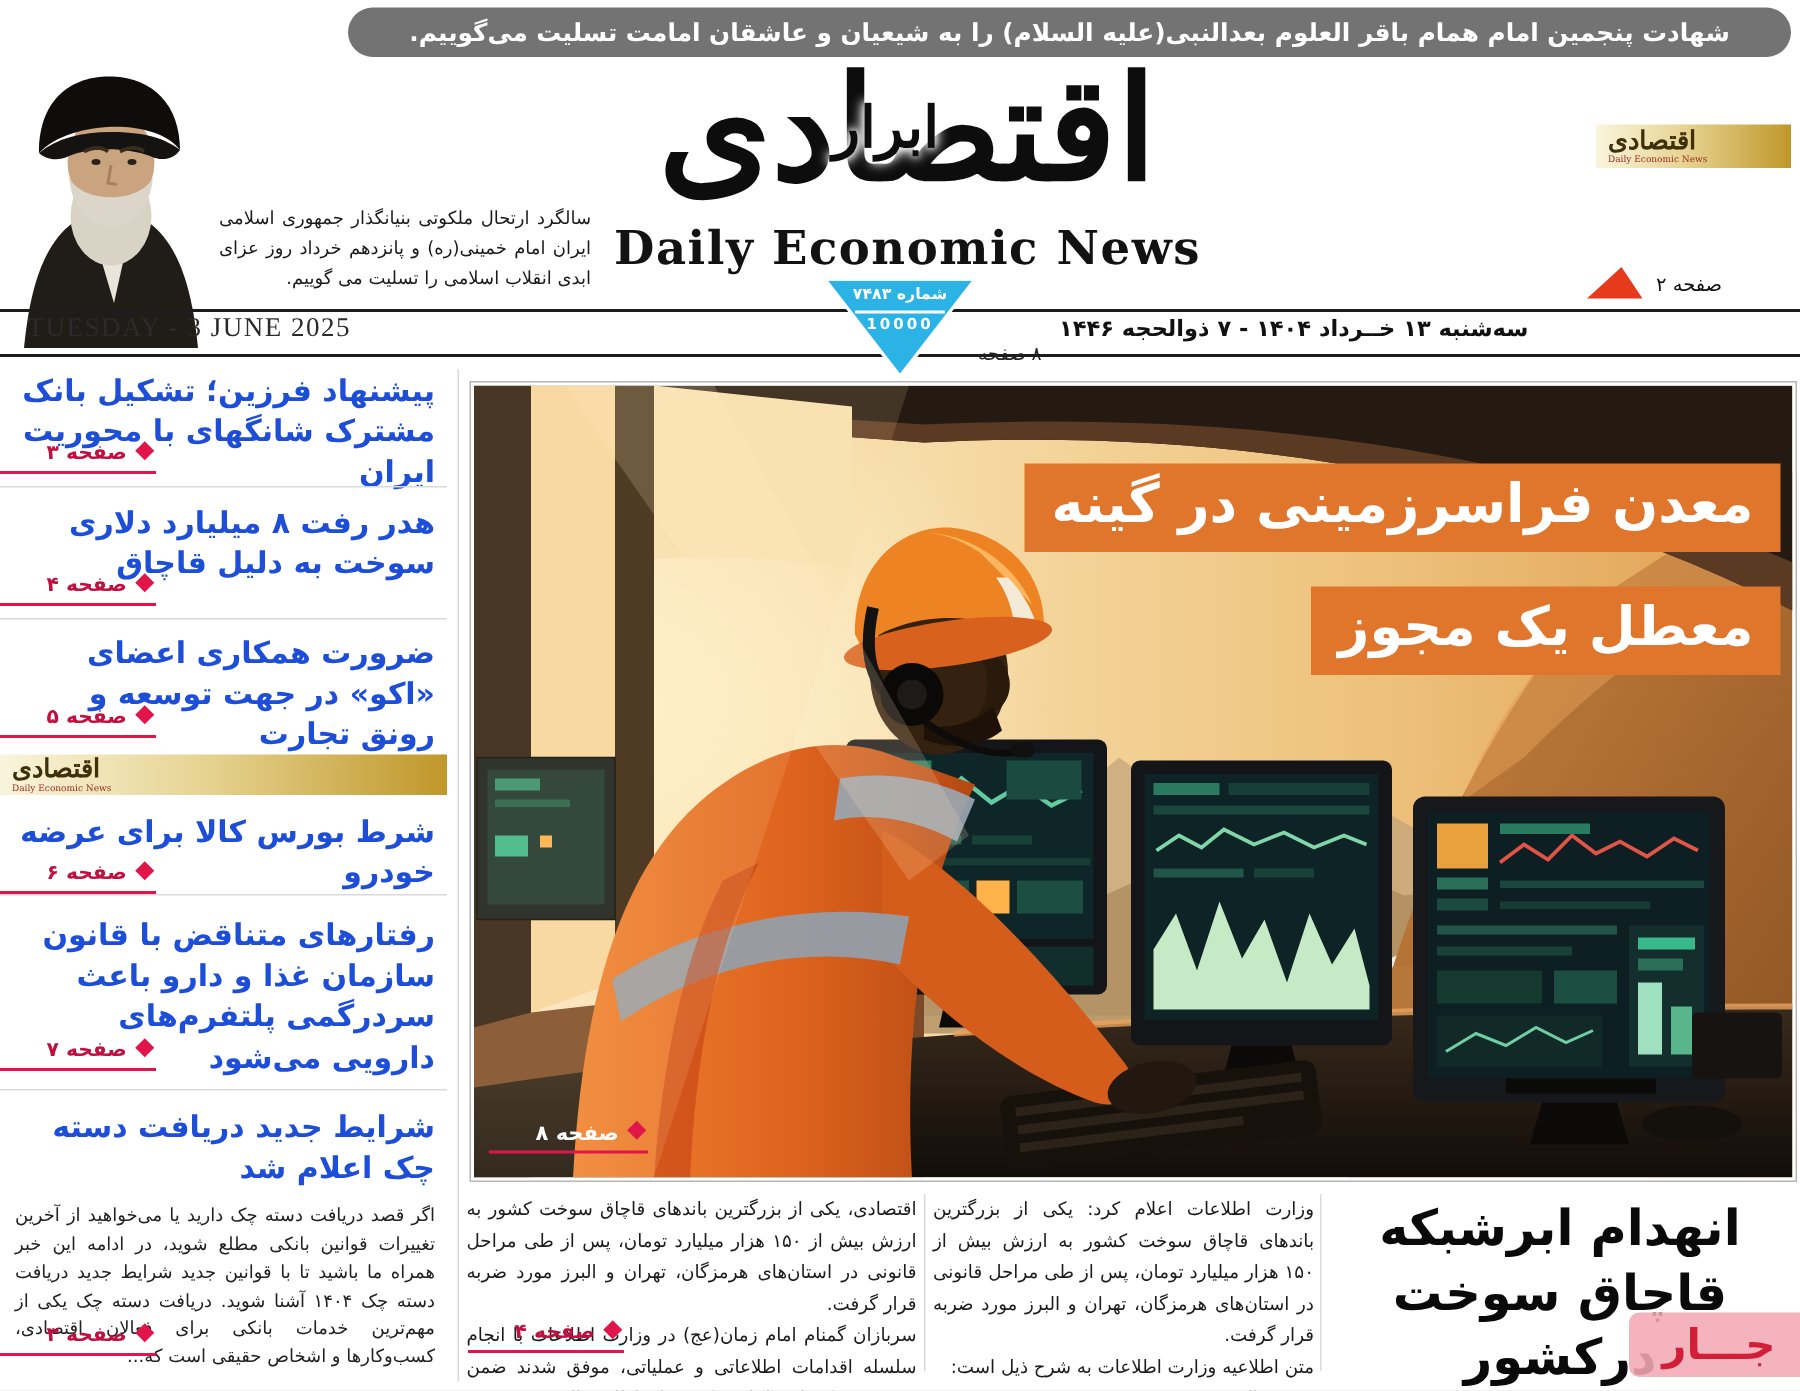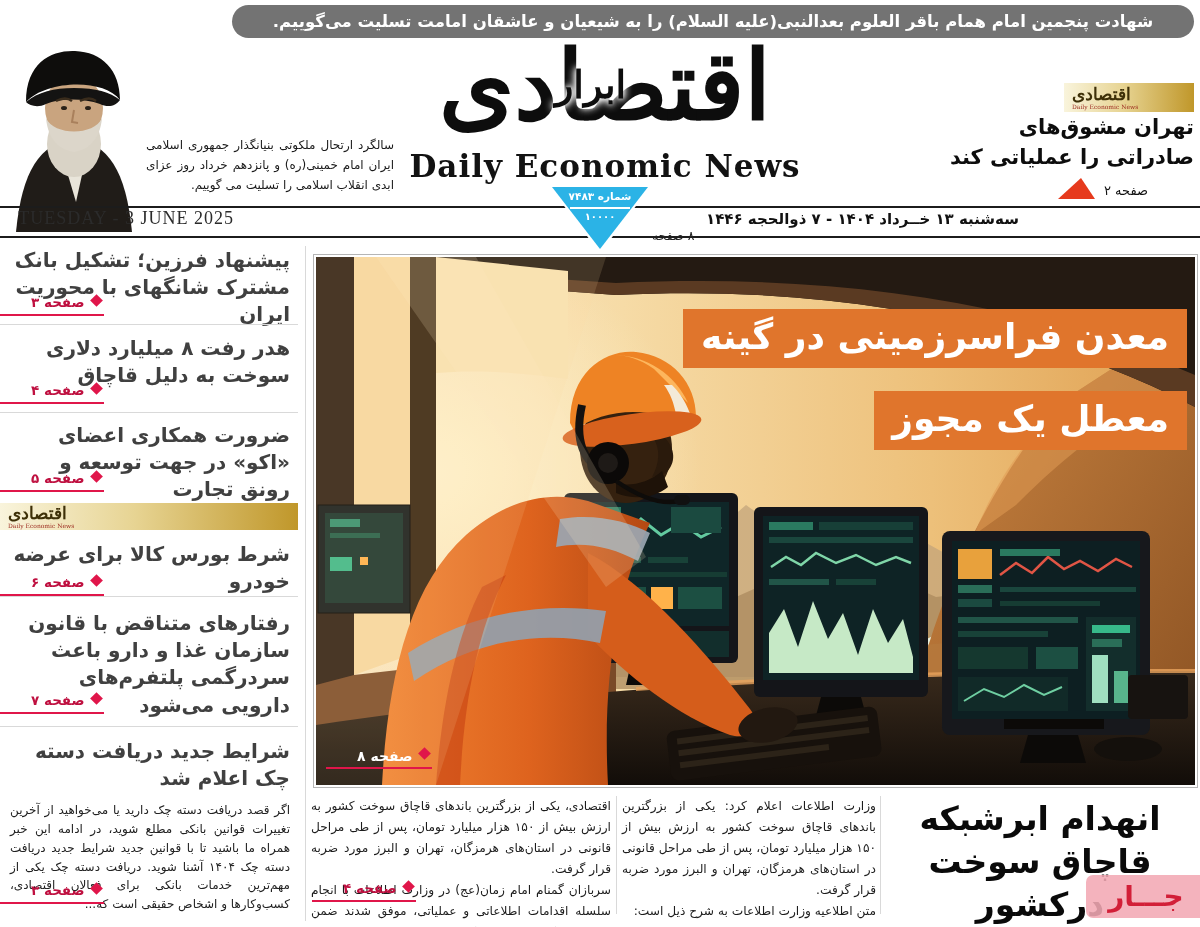--- a/index.html
+++ b/index.html
@@ -55,21 +55,21 @@
     color:#0d0d0d;direction:rtl;text-align:right}
   .tr-marker{left:1058px;top:178px;display:flex;align-items:flex-end;gap:9px}
   .tri-red{width:0;height:0;border-left:23px solid transparent;border-right:14px solid transparent;
     border-bottom:21px solid #e63a1d}
   .tr-marker span.lbl{font-size:13px;color:#111;direction:rtl;padding-bottom:1px}
 
   
   .sidebar-sep{left:0;width:298px;height:1px;background:#d9d9d9}
   .vsep{width:1px;background:#d9d9d9}
   .sb-item{left:0;width:298px;direction:rtl}
-  .sb-title{font-size:20px;font-weight:bold;line-height:1.36;color:#404040;text-align:right;padding:0 8px 0 10px}
+  .sb-title{font-size:20px;font-weight:bold;line-height:1.36;color:#1d4ed8;text-align:right;padding:0 8px 0 10px}
   .sb-body{font-size:12px;line-height:1.56;color:#222;text-align:justify;padding:0 8px 0 10px;margin-top:9px}
 
   
   .pmark{position:absolute;left:0;display:inline-flex;gap:7px;direction:rtl;
     border-bottom:2.5px solid #e0164a;padding:0 3px 4px 31px}
   .pmark .dia{width:9px;height:9px;background:#e0164a;transform:rotate(45deg);flex:0 0 auto}
   .pmark .ptxt{font-size:13.5px;font-weight:bold;color:#bf1040;line-height:1}
 
   
   .photo{left:313px;top:254px;width:885px;height:534px;border:1px solid #b5b5b5;background:#fff;padding:2px}
@@ -122,31 +122,30 @@
       <ellipse cx="80" cy="64" rx="3" ry="2" fill="#2a2119"></ellipse>
       <path d="M66,66 L64,78 L70,79" stroke="#a9805c" stroke-width="2" fill="none"></path>
     </svg>
   </div>
   <div class="abs memorial">سالگرد ارتحال ملکوتی بنیانگذار جمهوری اسلامی ایران امام خمینی(ره) و پانزدهم خرداد روز عزای ابدی انقلاب اسلامی را تسلیت می گوییم.</div>
 
   <div class="abs gold-box logo-topright">
     <span class="gold-title">اقتصادی</span>
     <span class="gold-sub">Daily Economic News</span>
   </div>
-  <div class="abs tr-headline">تهران مشوق‌های صادراتی را عملیاتی کند</div>
   <div class="abs tr-marker">
     <span class="tri-red"></span>
     <span class="lbl">صفحه ۲</span>
   </div>
 
   <div class="abs tri-outer"></div>
   <div class="abs tri-inner"></div>
   <div class="abs tri-issue">شماره ۷۴۸۳</div>
   <div class="abs tri-divider"></div>
-  <div class="abs tri-price">۱۰۰۰۰</div>
+  <div class="abs tri-price">10000</div>
   <div class="abs tri-unit">تومان</div>
 
   <div class="abs rule" style="top:206px"></div>
   <div class="abs rule" style="top:236px"></div>
   <div class="abs date-en">TUESDAY - 3 JUNE 2025</div>
   <div class="abs pages-count">۸ صفحه</div>
   <div class="abs date-fa">سه‌شنبه ۱۳ خــرداد ۱۴۰۴ - ۷ ذوالحجه ۱۴۴۶</div>
 
   <div class="abs vsep" style="left:305px;top:246px;height:675px"></div>
 

